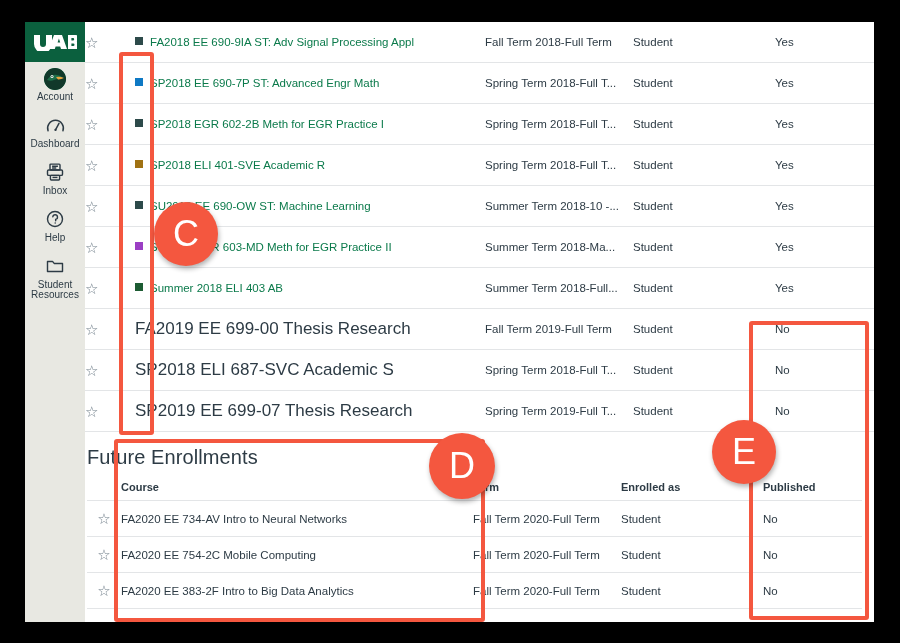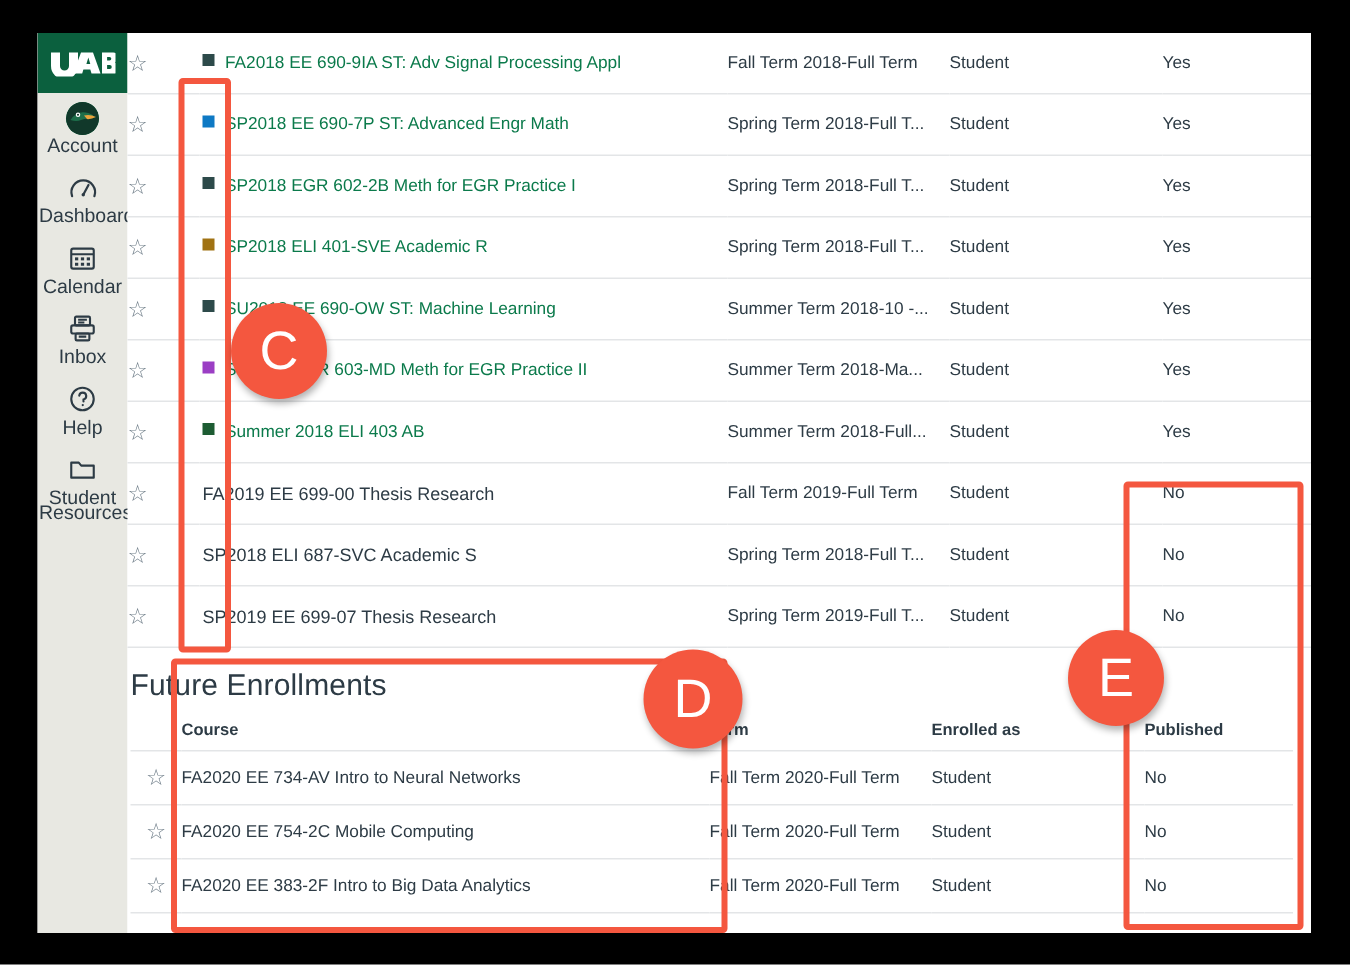--- a/index.html
+++ b/index.html
@@ -40,21 +40,21 @@
     text-decoration:none;
     color:#2d3b45;
     box-sizing:border-box;
   }
   .nav-item .ico{
     width:24px;height:24px;
     display:flex;align-items:center;justify-content:center;
     margin-bottom:2px;
   }
   .nav-item .lbl{
-    font-size:13px;
+    font-size:10px;
     line-height:10px;
     text-align:center;
     color:#2d3b45;
     max-width:58px;
   }
   .nav-item.account .ico{
     width:22px;height:22px;border-radius:50%;
     background:#0b603e;
     overflow:hidden;position:relative;
   }
@@ -106,21 +106,21 @@
     margin-right:7px;
     vertical-align:1px;
   }
   .course-link{
     color:#0b7a4b;
     text-decoration:none;
     font-size:11.5px;
   }
   .course-plain{
     color:#2d3b45;
-    font-size:12px;
+    font-size:17px;
     margin-top:21px;
   }
   td .cell{padding-left:2px;display:block;}
 
   
   .fe-wrap{
     padding:14px 0 0 2px;
   }
   h2.fe-title{
     margin:0 0 12px 0;
@@ -216,37 +216,20 @@
         <svg width="21" height="21" viewBox="0 0 24 24" fill="none" stroke="#2d3b45" stroke-width="1.7" stroke-linecap="round">
           <path d="M3.5 18 A9 9 0 1 1 20.5 18"></path>
           <path d="M12 17 L16 9.5"></path>
           <circle cx="12" cy="17" r="1.3" fill="#2d3b45" stroke="none"></circle>
         </svg>
       </span>
       <span class="lbl">Dashboard</span>
     </div>
 
 
-    <div class="nav-item">
-      <span class="ico">
-        <svg width="20" height="20" viewBox="0 0 24 24" fill="none" stroke="#2d3b45" stroke-width="1.7">
-          <rect x="3" y="4.5" width="18" height="16" rx="1.5"></rect>
-          <path d="M3 9 h18"></path>
-          <g fill="#2d3b45" stroke="none">
-            <rect x="6" y="11.5" width="2.6" height="2.4"></rect>
-            <rect x="10.7" y="11.5" width="2.6" height="2.4"></rect>
-            <rect x="15.4" y="11.5" width="2.6" height="2.4"></rect>
-            <rect x="6" y="15.8" width="2.6" height="2.4"></rect>
-            <rect x="10.7" y="15.8" width="2.6" height="2.4"></rect>
-            <rect x="15.4" y="15.8" width="2.6" height="2.4"></rect>
-          </g>
-        </svg>
-      </span>
-      <span class="lbl">Calendar</span>
-    </div>
 
     <div class="nav-item">
       <span class="ico">
         <svg width="20" height="20" viewBox="0 0 24 24" fill="none" stroke="#2d3b45" stroke-width="1.7" stroke-linejoin="round">
           <rect x="6" y="2.5" width="12" height="7" rx="1"></rect>
           <path d="M8.5 5 h7 M8.5 7.2 h5"></path>
           <rect x="3" y="9.5" width="18" height="6.5" rx="1.4"></rect>
           <rect x="6.5" y="16" width="11" height="5.5" rx="1"></rect>
           <path d="M9 18.5 h6"></path>
         </svg>

